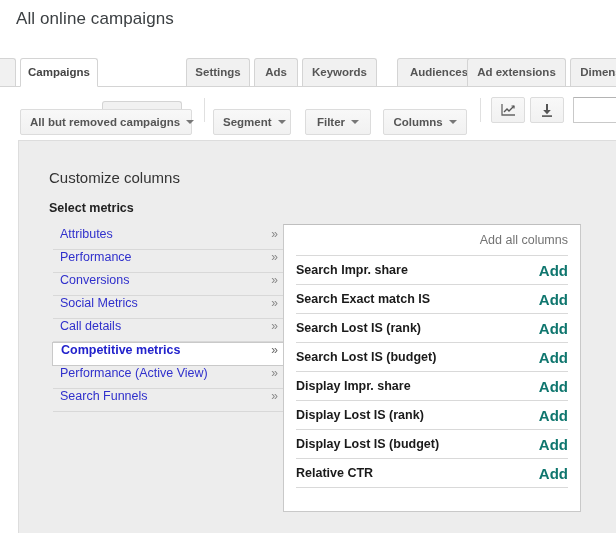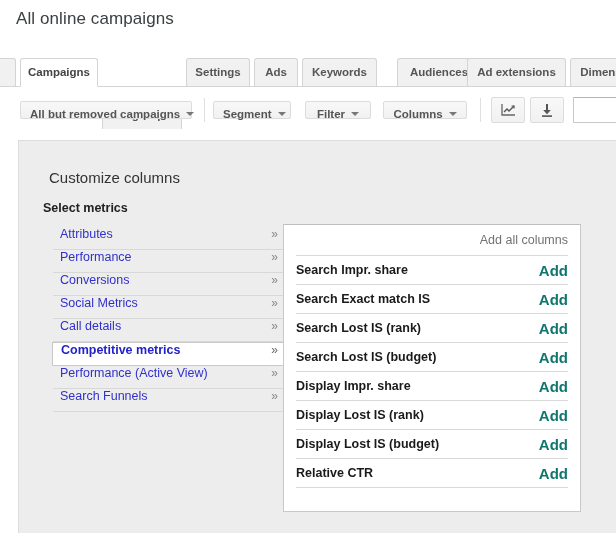--- a/index.html
+++ b/index.html
@@ -73,22 +73,22 @@
   
   .toolbar {
     position: absolute;
     left: 0;
     top: 97px;
     width: 616px;
     height: 34px;
   }
   .tbtn {
     position: absolute;
-    top: 4px;
-    height: 18px;
+    top: 12px;
+    height: 26px;
     box-sizing: border-box;
     background: #f5f5f5;
     background-image: linear-gradient(#f8f8f8, #f1f1f1);
     border: 1px solid #dcdcdc;
     border-radius: 2px;
     font-size: 11.5px;
     font-weight: bold;
     color: #555555;
     line-height: 24px;
     text-align: center;
@@ -153,21 +153,21 @@
   }
   .panel-title {
     position: absolute;
     left: 30px;
     top: 28px;
     font-size: 15px;
     color: #333333;
   }
   .section-title {
     position: absolute;
-    left: 24px;
+    left: 30px;
     top: 60px;
     font-size: 12.5px;
     font-weight: bold;
     color: #222222;
   }
 
   
   .catlist {
     position: absolute;
     left: 34px;

